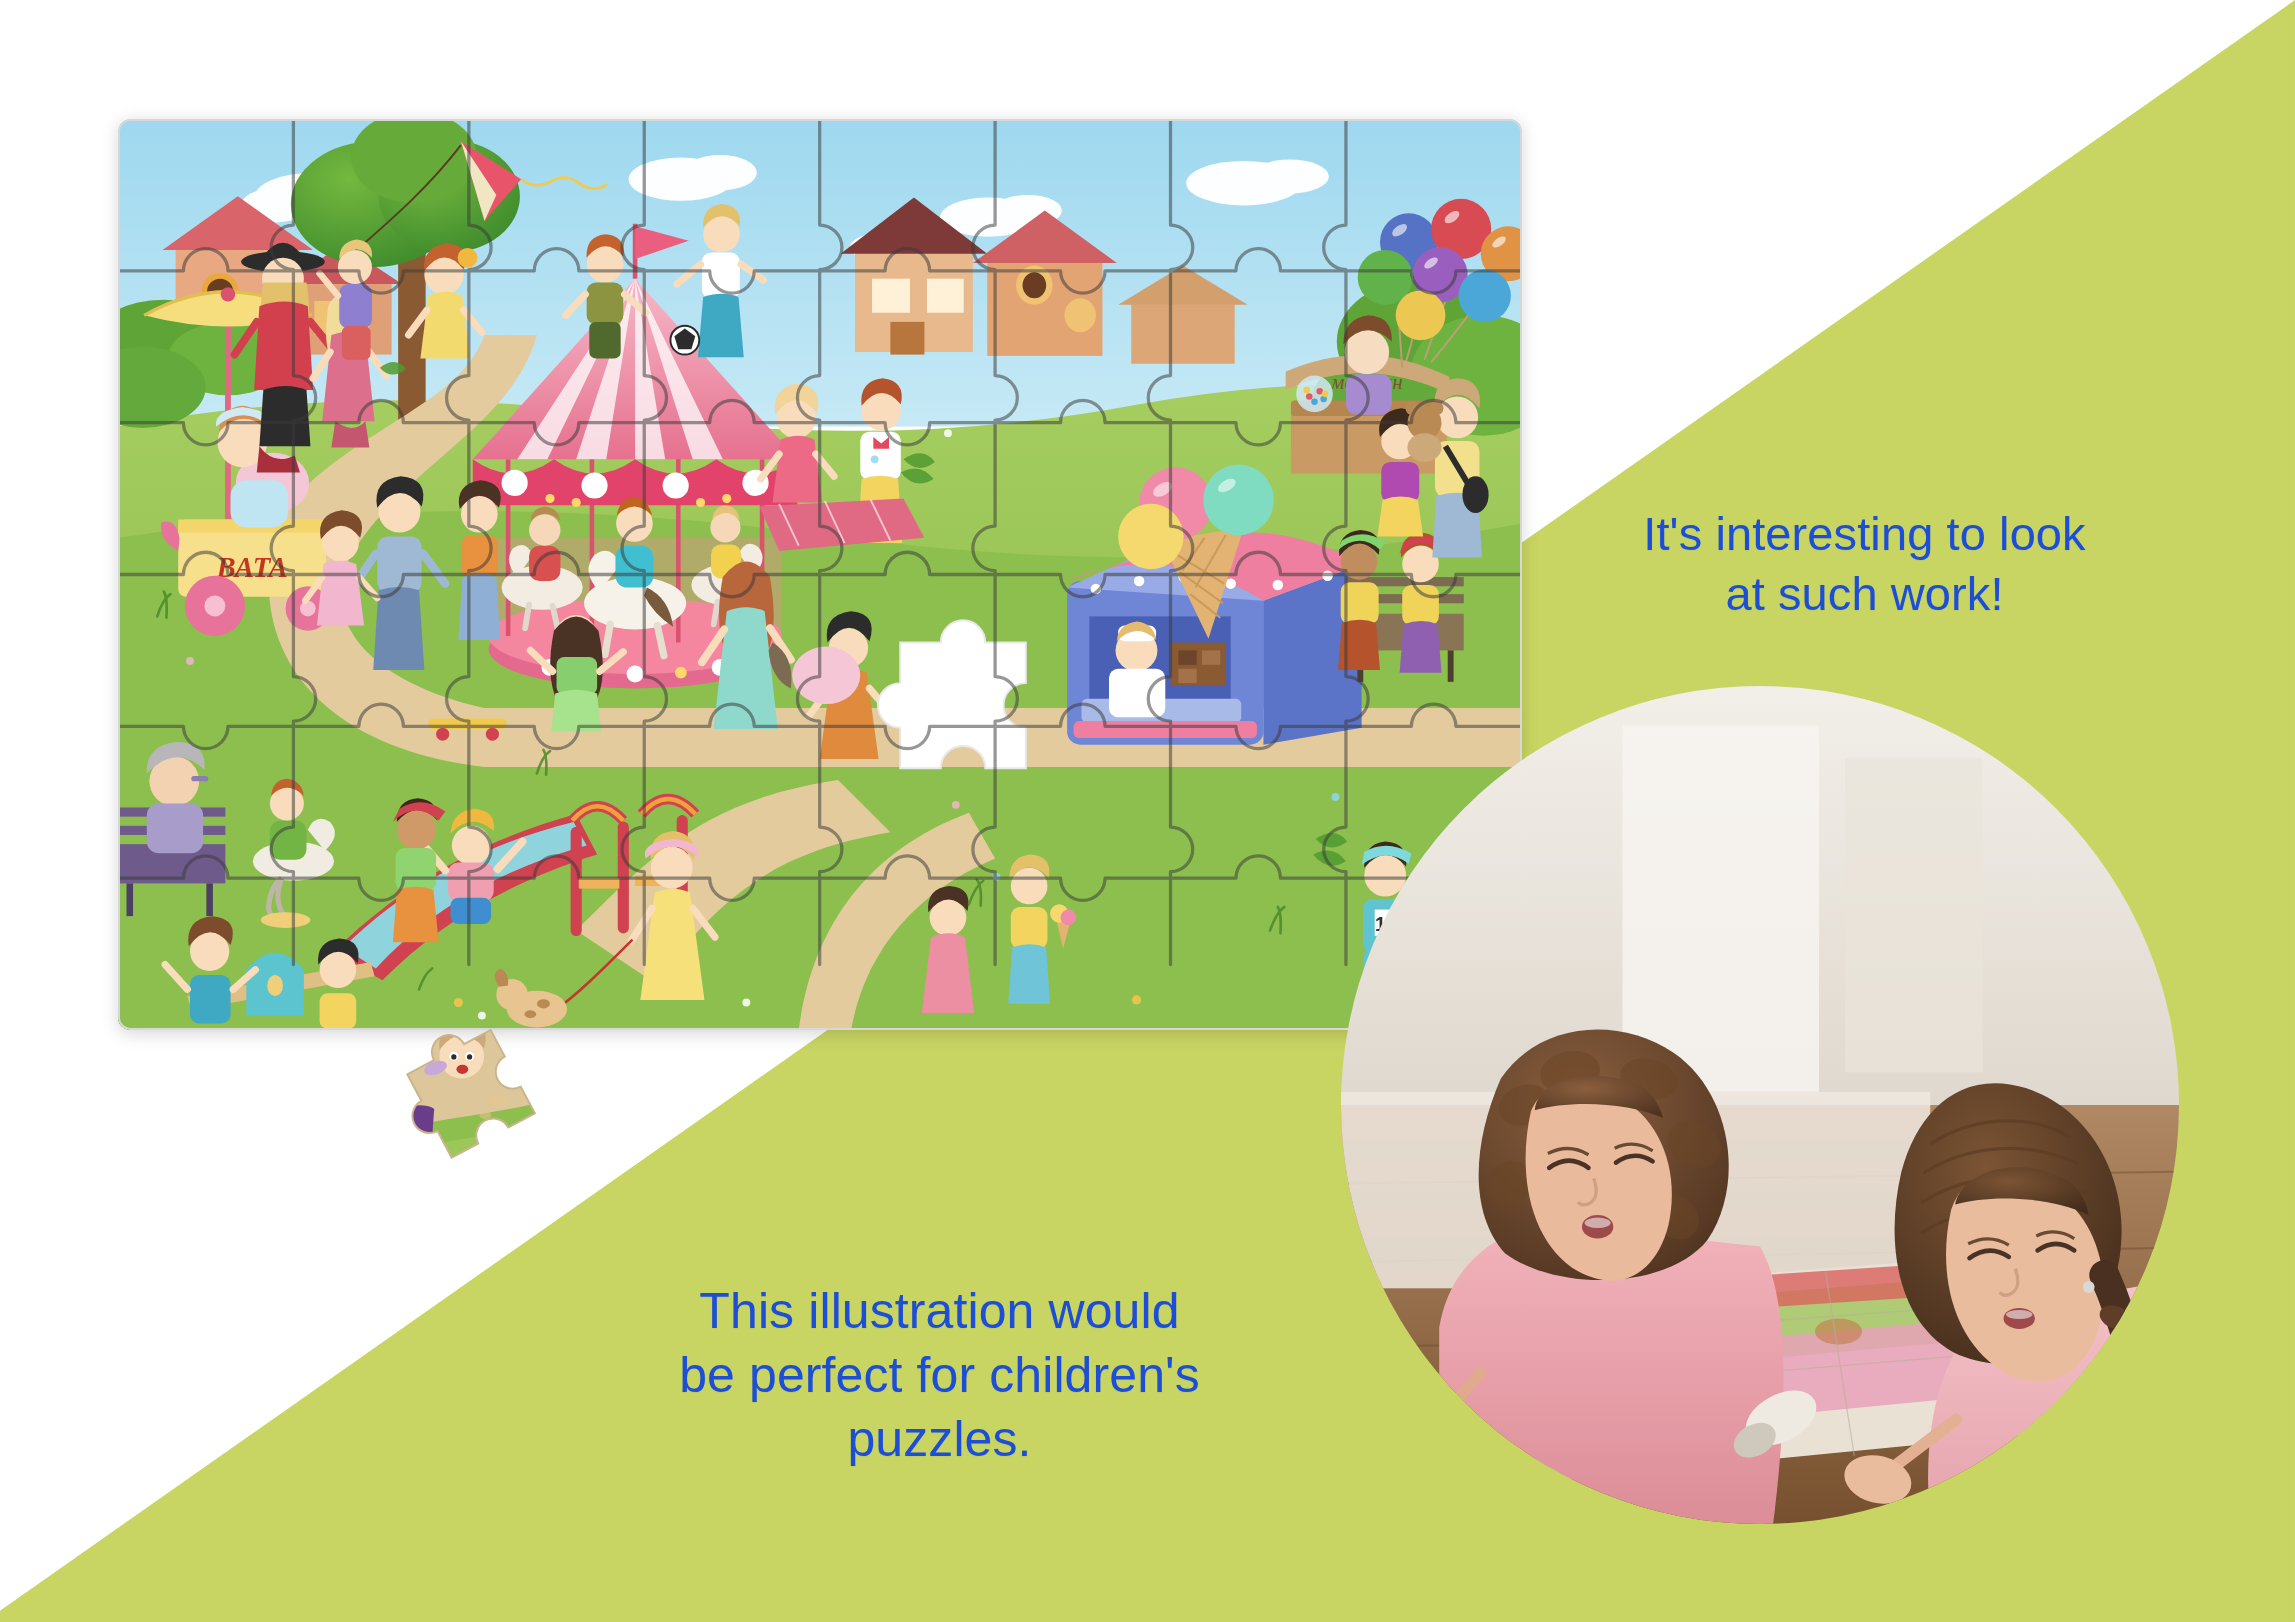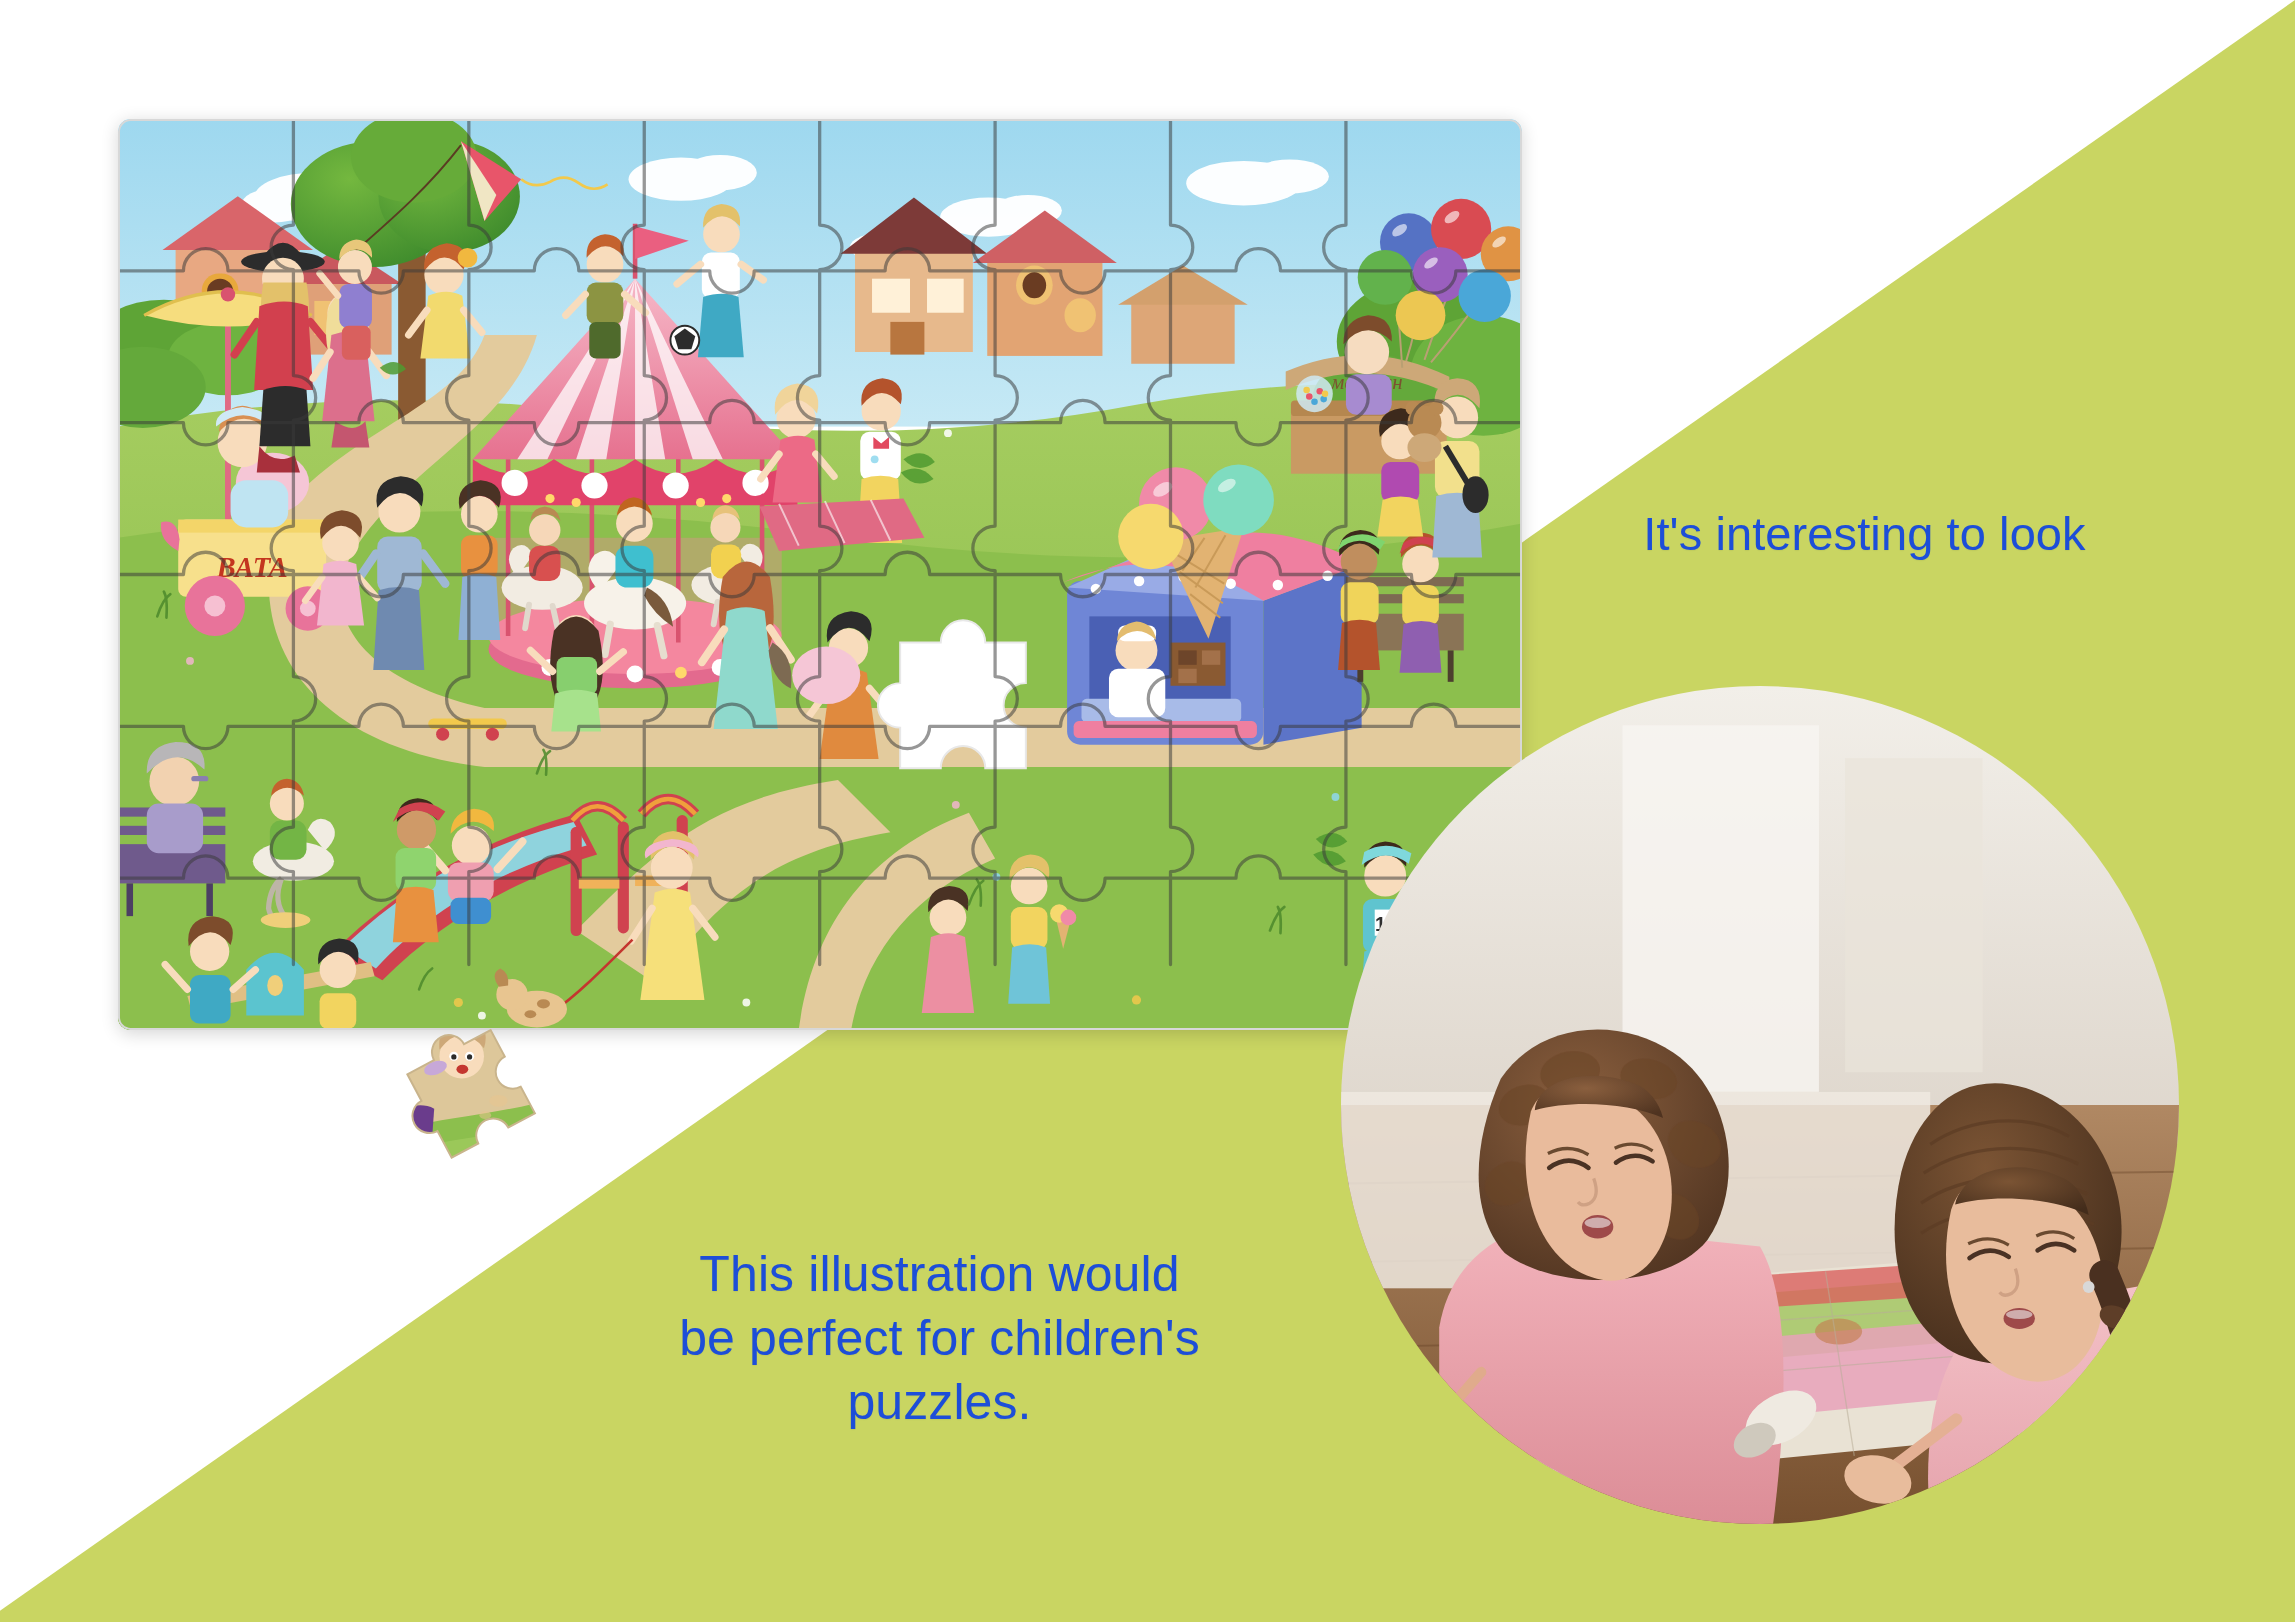--- a/index.html
+++ b/index.html
@@ -22,21 +22,21 @@
   
   #photo-circle{position:absolute;left:1341px;top:686px;width:838px;height:838px;
       border-radius:50%;overflow:hidden;z-index:5;}
   #photo-circle svg{display:block;width:100%;height:100%;}
 
   
   .caption{position:absolute;z-index:8;color:#1d4ed8;text-align:center;
      font-weight:400;letter-spacing:0.1px;line-height:1.28;
      text-shadow:0 0.7px 1.3px rgba(0,0,0,.05);}
   #caption-top{left:1531px;top:504px;width:667px;font-size:47px;}
-  #caption-bottom{left:609px;top:1242px;width:661px;font-size:50px;}
+  #caption-bottom{left:609px;top:1279px;width:661px;font-size:50px;}
 </style>
 </head>
 <body>
 
 <svg id="green-wedge" viewBox="0 0 3508 2480" preserveAspectRatio="none">
   <polygon points="3508,0 3508,2480 0,2480 0,2462" fill="#c9d562"></polygon>
 </svg>
 
 <div id="puzzle-board">
 <svg viewBox="0 0 2145 1392" preserveAspectRatio="none" shape-rendering="geometricPrecision">
@@ -936,20 +936,21 @@
 
   <g>
     <ellipse cx="672" cy="1118" rx="58" ry="36" fill="#efeae1" transform="rotate(-28 672 1118)"></ellipse>
     <ellipse cx="632" cy="1152" rx="34" ry="24" fill="#cfc9bd" transform="rotate(-28 632 1152)"></ellipse>
   </g>
 </svg>
 </div>
 
 <div class="caption" id="caption-top">
   <div>It's interesting to look</div>
+  <div>at such work!</div>
 </div>
 
 <div class="caption" id="caption-bottom">
   <div>This illustration would</div>
   <div>be perfect for children's</div>
   <div>puzzles.</div>
 </div>
 
 
 </body></html>

